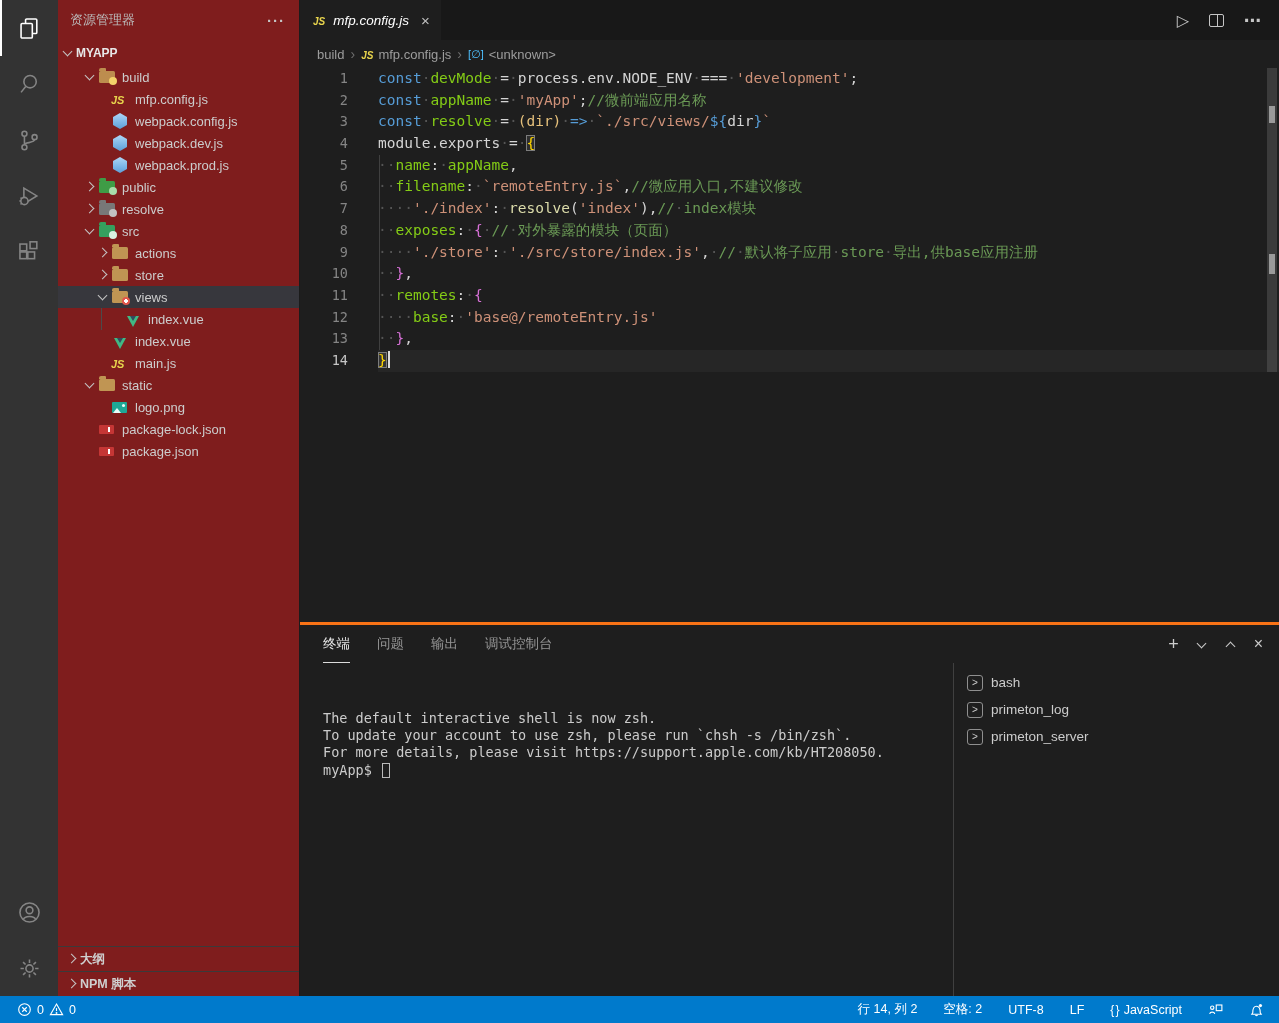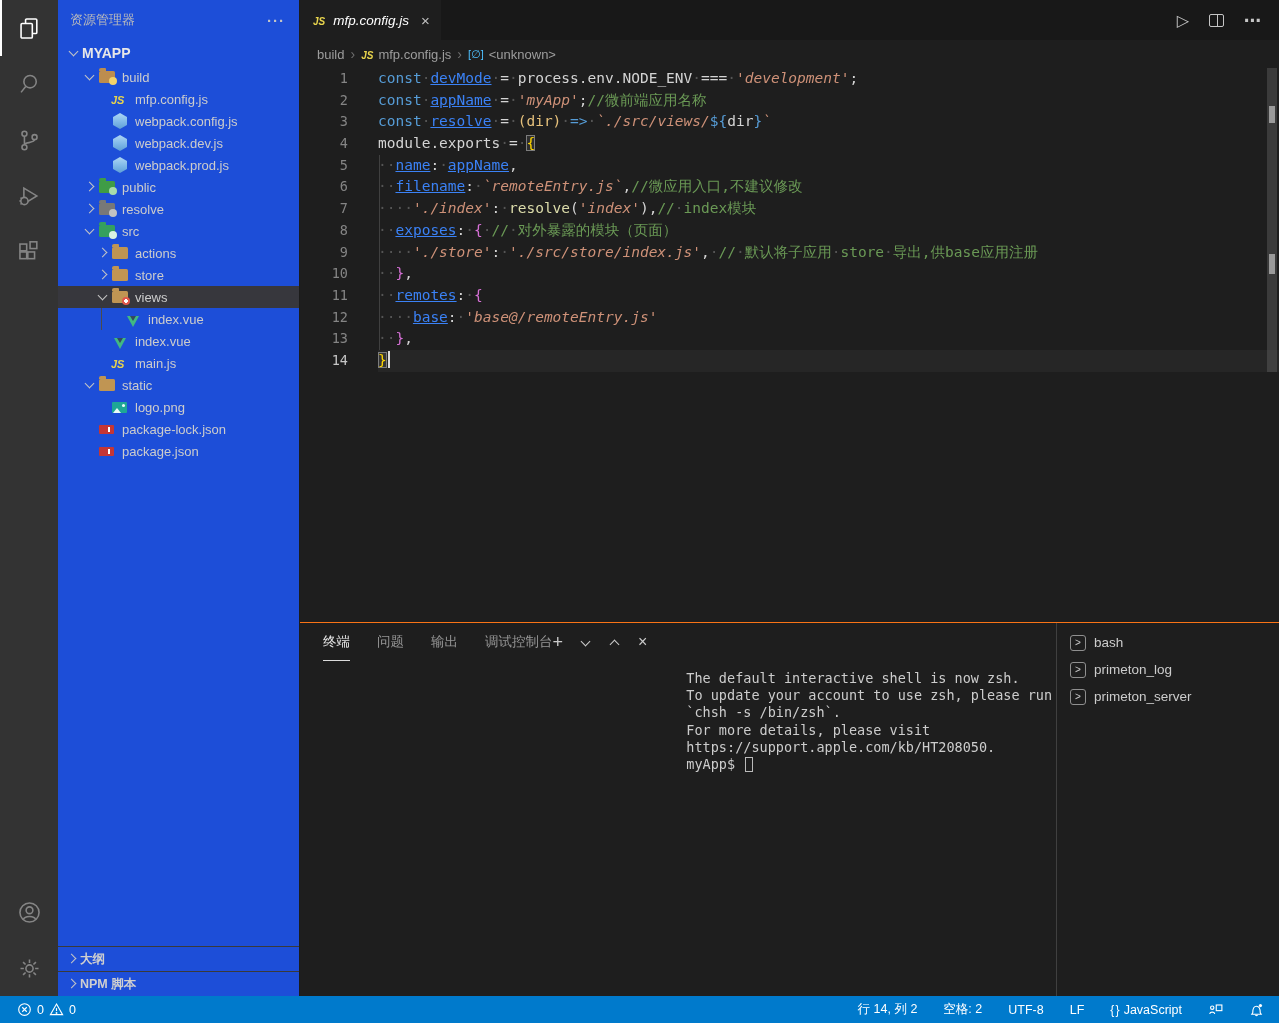--- a/index.html
+++ b/index.html
@@ -11,28 +11,28 @@
   
   .activitybar { width:58px; background:#333333; display:flex; flex-direction:column; flex:none; }
   .ab-item { height:56px; width:58px; display:flex; align-items:center; justify-content:center;
     border-left:2px solid transparent; padding-right:2px; cursor:pointer; }
   .ab-item.active { border-left-color:#ffffff; }
   .ab-item svg { width:27px; height:27px; stroke:#858585; fill:none; stroke-width:1.4; }
   .ab-item.active svg { stroke:#ffffff; }
   .ab-bottom { margin-top:auto; }
 
   
-  .sidebar { width:242px; background:#1d4ed8; flex:none; display:flex; flex-direction:column;
+  .sidebar { width:242px; background:#7f1d1d; flex:none; display:flex; flex-direction:column;
     color:#cccccc; border-right:1px solid #1b1b1b; }
   .sb-title { height:40px; display:flex; align-items:center; padding:0 14px 0 12px;
     font-size:13px; color:#bbbbbb; flex:none; }
   .sb-more { margin-left:auto; color:#c5c5c5; font-size:15px; letter-spacing:1px; cursor:pointer; }
   .sb-more::before { content:"···"; font-weight:bold; }
-  .sb-section { height:26px; display:flex; align-items:center; font-weight:bold; font-size:14px;
-    color:#e7e7e7; padding-left:8px; flex:none; cursor:pointer; }
+  .sb-section { height:26px; display:flex; align-items:center; font-weight:bold; font-size:12px;
+    color:#e7e7e7; padding-left:2px; flex:none; cursor:pointer; }
   .tree { flex:1; overflow:hidden; }
   .trow { height:22px; display:flex; align-items:center; font-size:13px; cursor:pointer;
     position:relative; white-space:nowrap; }
   .trow.sel { background:#37373d; }
   .trow .tlabel { color:#cccccc; }
   .lvl1 { padding-left:24px; } .lvl2 { padding-left:37px; } .lvl3 { padding-left:50px; }
   .tree-guide { position:absolute; left:43px; top:0; bottom:0; width:1px; background:#4b4b4b; }
 
   .chev { width:16px; height:16px; flex:none; position:relative; }
   .chev.down::before { content:""; position:absolute; left:4px; top:3px; width:6px; height:6px;
@@ -101,56 +101,56 @@
 
   
   .code-wrap { height:554px; display:flex; position:relative; background:#1e1e1e; flex:none;
     font-family:"DejaVu Sans Mono",monospace; }
   .gutter { width:78px; flex:none; padding-right:30px; }
   .ln { height:21.7px; line-height:21.7px; text-align:right; color:#858585; font-size:13.5px; }
   .ln.act { color:#c6c6c6; }
   .lines { flex:1; position:relative; font-size:14.5px; line-height:21.7px; color:#d4d4d4; min-width:0; }
   .code-line { height:21.7px; white-space:pre; }
   .code-line.cur-line { background:rgba(255,255,255,0.04); }
-  .s-kw { color:#569cd6; } .s-vr { color:#3b82f6;text-decoration:underline; } .s-pl { color:#d4d4d4; }
-  .s-st { color:#ce9178;font-style:italic; } .s-cm { color:#6a9955; } .s-au { color:#e5c07b; }
+  .s-kw { color:#569cd6; } .s-vr { color:#84cc16; } .s-pl { color:#d4d4d4; }
+  .s-st { color:#ce9178; } .s-cm { color:#6a9955; } .s-au { color:#e5c07b; }
   .s-pk { color:#d670d6; } .s-fn { color:#dcdcaa; }
   .s-bm { color:#ffd700; outline:1px solid #7d7d7d; outline-offset:-1px; background:rgba(120,120,120,0.18); }
   .ws { color:#555555; }
   .cursor { display:inline-block; width:1.5px; height:17px; background:#dcdcdc;
     vertical-align:-3px; margin-left:1.5px; }
   .indent-guide { position:absolute; left:1px; top:86.8px; width:1px; height:195.3px; background:#404040; }
   .overview { position:absolute; right:0; top:0; width:14px; height:100%; }
   .ov-slider { position:absolute; left:2px; width:10px; top:0; height:304px; background:rgba(121,121,121,0.32); }
   .ov-mark1 { position:absolute; left:4px; width:6px; top:38px; height:17px; background:#9a9a9a; }
   .ov-mark2 { position:absolute; left:4px; width:6px; top:186px; height:20px; background:#9a9a9a; }
 
   
-  .panel { height:374px; border-top:1px solid #f97316; background:#1e1e1e; display:flex;
-    flex:none; }
+  .panel { height:374px; border-top:3px solid #f97316; background:#1e1e1e; display:flex;
+    flex-direction:column; flex:none; }
   .panel-header { height:38px; display:flex; align-items:center; flex:none; }
   .ptab { margin-left:27px; font-size:13.5px; color:#969696; height:38px; display:flex;
     align-items:center; border-bottom:1.5px solid transparent; cursor:pointer; }
   .ptab:first-child { margin-left:23px; }
   .ptab.active { color:#e7e7e7; border-bottom-color:#dcdcdc; }
   .pactions { margin-left:auto; display:flex; align-items:center; gap:17px; padding-right:16px;
     color:#cccccc; }
   .gl-plus::before { content:"+"; font-size:18px; }
   .pchev { width:12px; height:12px; position:relative; }
   .pchev.dn::before { content:""; position:absolute; left:2px; top:2px; width:6px; height:6px;
     border-right:1.3px solid #ccc; border-bottom:1.3px solid #ccc; transform:rotate(45deg); }
   .pchev.up::before { content:""; position:absolute; left:2px; top:5px; width:6px; height:6px;
     border-right:1.3px solid #ccc; border-bottom:1.3px solid #ccc; transform:rotate(-135deg); }
   .gl-x::before { content:"×"; font-size:16px; }
   .panel-body { flex:1; display:flex; min-height:0; }
   .terminal { flex:1; padding:47px 0 0 23px; font-family:"DejaVu Sans Mono",monospace;
     font-size:13.5px; line-height:17.2px; color:#cccccc; }
   .term-cursor { display:inline-block; width:8px; height:15px; border:1px solid #bababa;
     vertical-align:-3px; margin-left:2px; }
-  .term-list { width:223px; border-left:1px solid #404040; padding-top:6px; flex:none;text-align:right; }
+  .term-list { width:326px; border-left:1px solid #404040; padding-top:6px; flex:none;text-align:right; }
   .term-row { height:27px; display:flex; align-items:center; gap:8px; padding-left:13px;
     font-size:13.5px; color:#cccccc; cursor:pointer; }
   .term-icon { width:16px; height:16px; border:1px solid #8f8f8f; border-radius:3px; flex:none;
     display:flex; align-items:center; justify-content:center; font-size:10px; color:#cccccc; }
   .term-icon::before { content:">"; }
 
   
   .status-bar { height:27px; background:#007acc; display:flex; align-items:center;
     color:#ffffff; font-size:12.5px; flex:none; }
   .sb-left { display:flex; align-items:center; padding-left:10px; gap:4px; }

